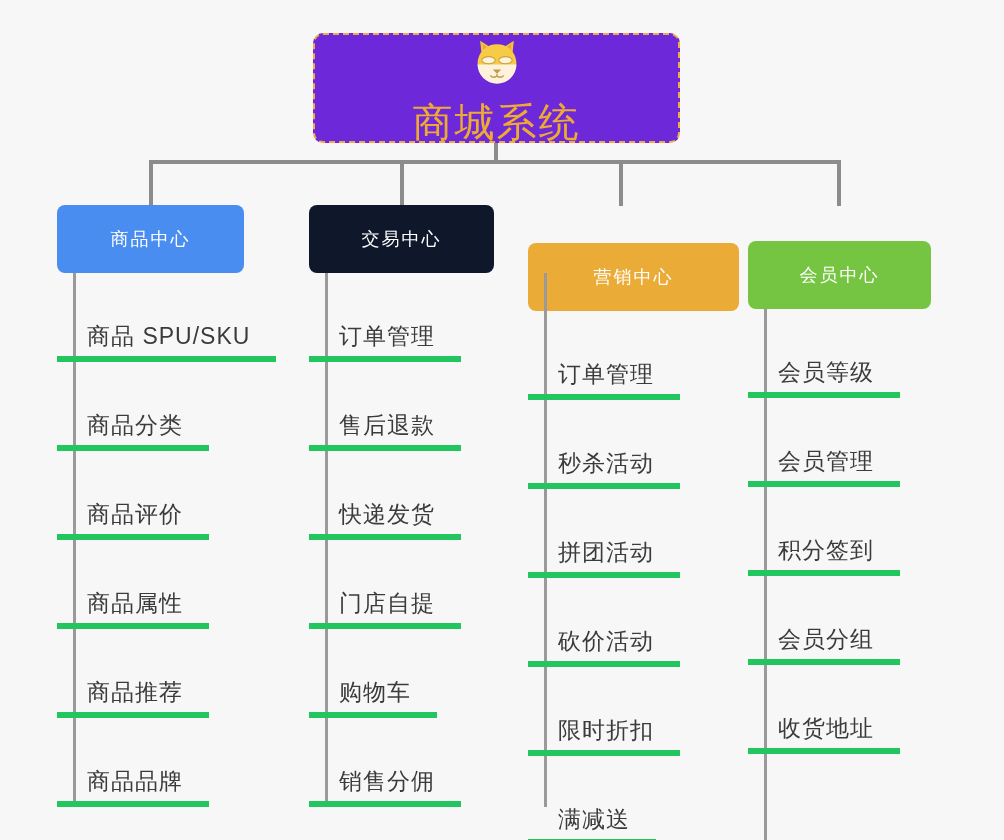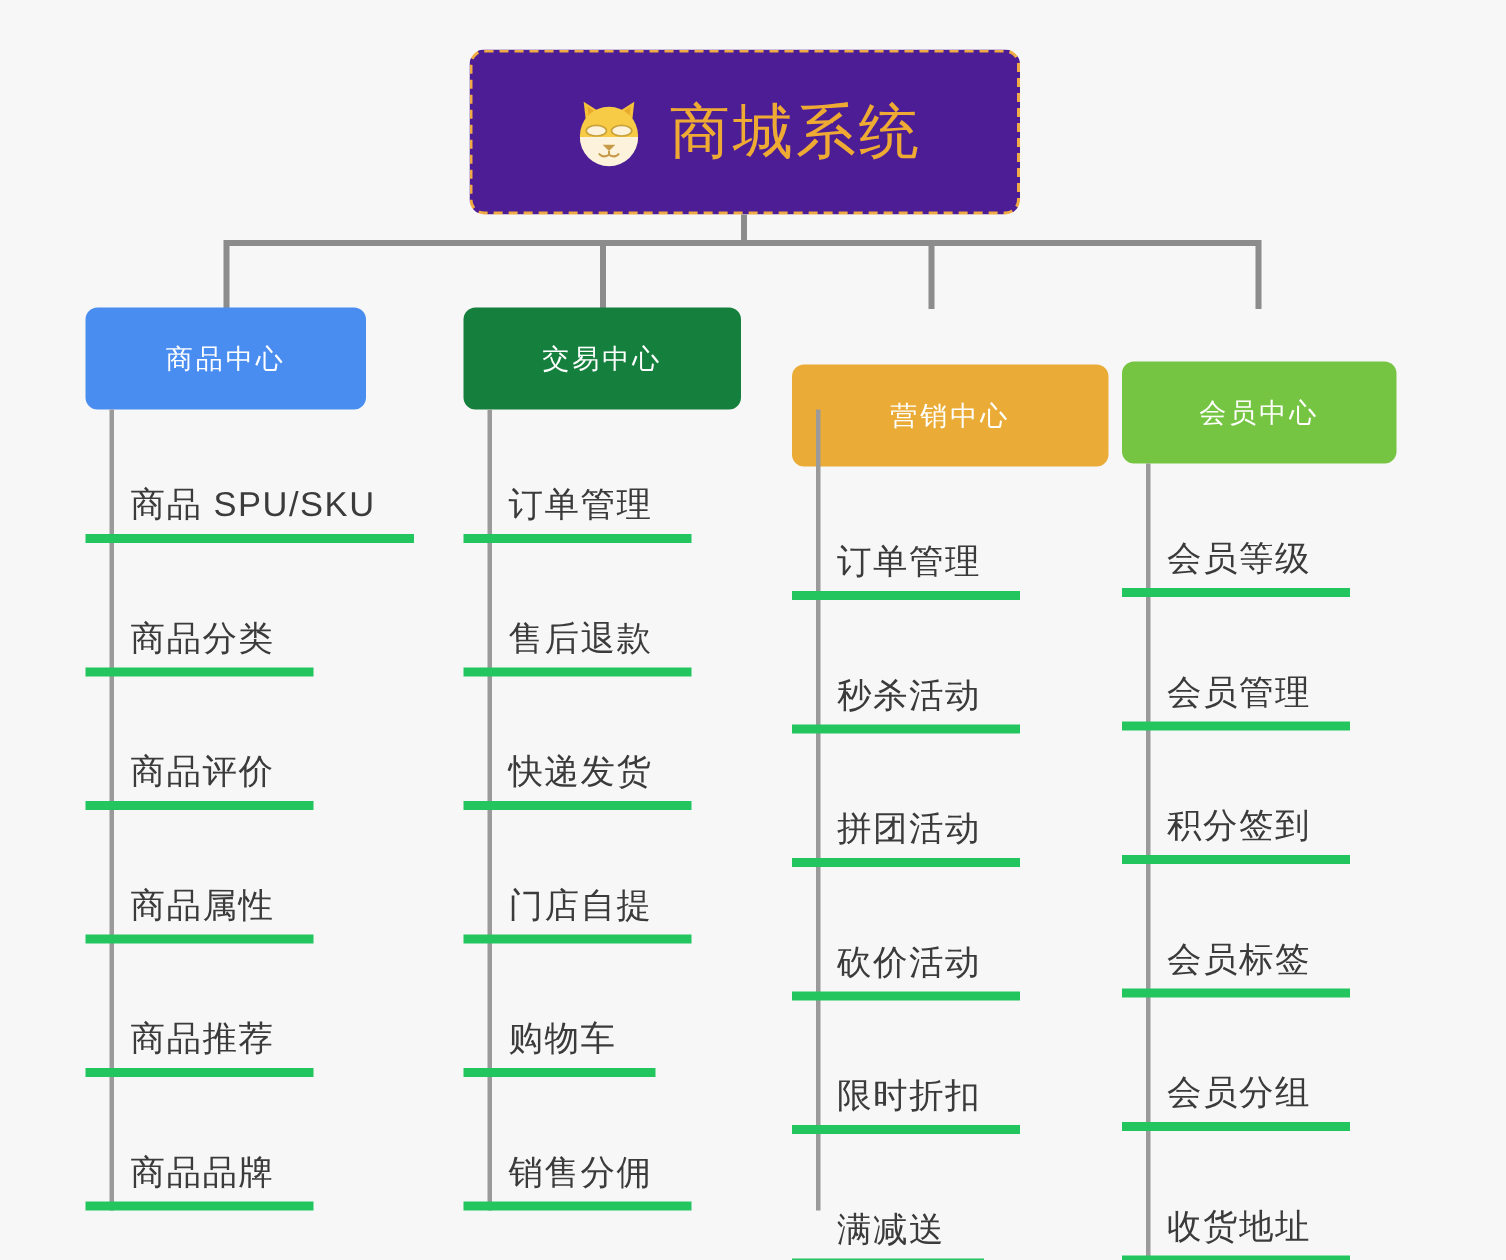--- a/index.html
+++ b/index.html
@@ -20,27 +20,28 @@
   }
 
   
   #root-node {
     position: absolute;
     left: 313px;
     top: 33px;
     width: 367px;
     height: 110px;
     box-sizing: border-box;
-    background: #4c1d95;
+    background: #6d28d9;
     border: 2px dashed #f0ab44;
     border-radius: 10px;
     display: flex;
     align-items: center;
     justify-content: center;
     gap: 14px;
+    flex-direction: column;
   }
   #root-emoji {
     width: 54px;
     height: 54px;
     position: relative;
     flex: 0 0 auto;
   }
   #root-title {
     font-size: 40px;
     color: #eeaa33;
@@ -159,21 +160,21 @@
       <li class="leaf-item">
           <span class="leaf-label">商品推荐</span>
         </li>
       <li class="leaf-item">
           <span class="leaf-label">商品品牌</span>
         </li>
     </ul>
   </div>
 
   <div class="column" style="left:309px; width:185px;">
-    <div class="cat-box" style="background:#15803d; width:185px;">
+    <div class="cat-box" style="background:#0f172a; width:185px;">
       <span>交易中心</span>
     </div>
     <div class="leaf-rail" style="left:16px; height:534px;"></div>
     <ul class="leaf-list">
       <li class="leaf-item">
           <span class="leaf-label">订单管理</span>
         </li>
       <li class="leaf-item">
           <span class="leaf-label">售后退款</span>
         </li>
@@ -228,23 +229,20 @@
       <li class="leaf-item">
           <span class="leaf-label">会员等级</span>
         </li>
       <li class="leaf-item">
           <span class="leaf-label">会员管理</span>
         </li>
       <li class="leaf-item">
           <span class="leaf-label">积分签到</span>
         </li>
       <li class="leaf-item">
-          <span class="leaf-label">会员标签</span>
-        </li>
-      <li class="leaf-item">
           <span class="leaf-label">会员分组</span>
         </li>
       <li class="leaf-item">
           <span class="leaf-label">收货地址</span>
         </li>
     </ul>
   </div>
 
 </div>
 

